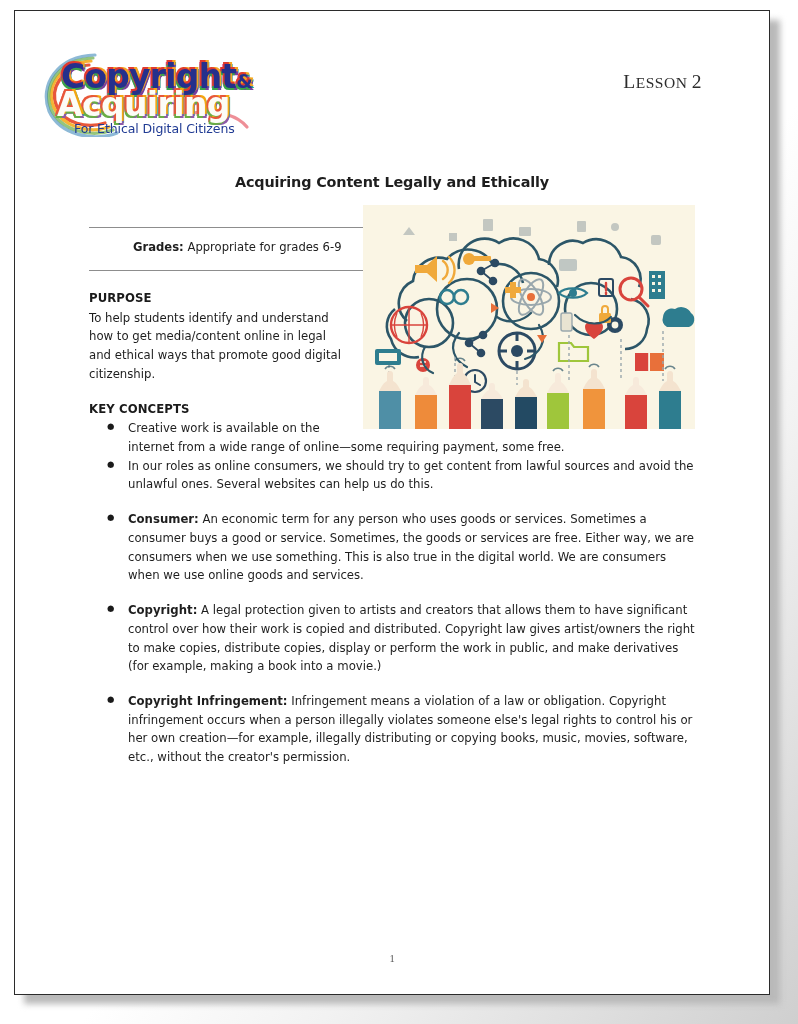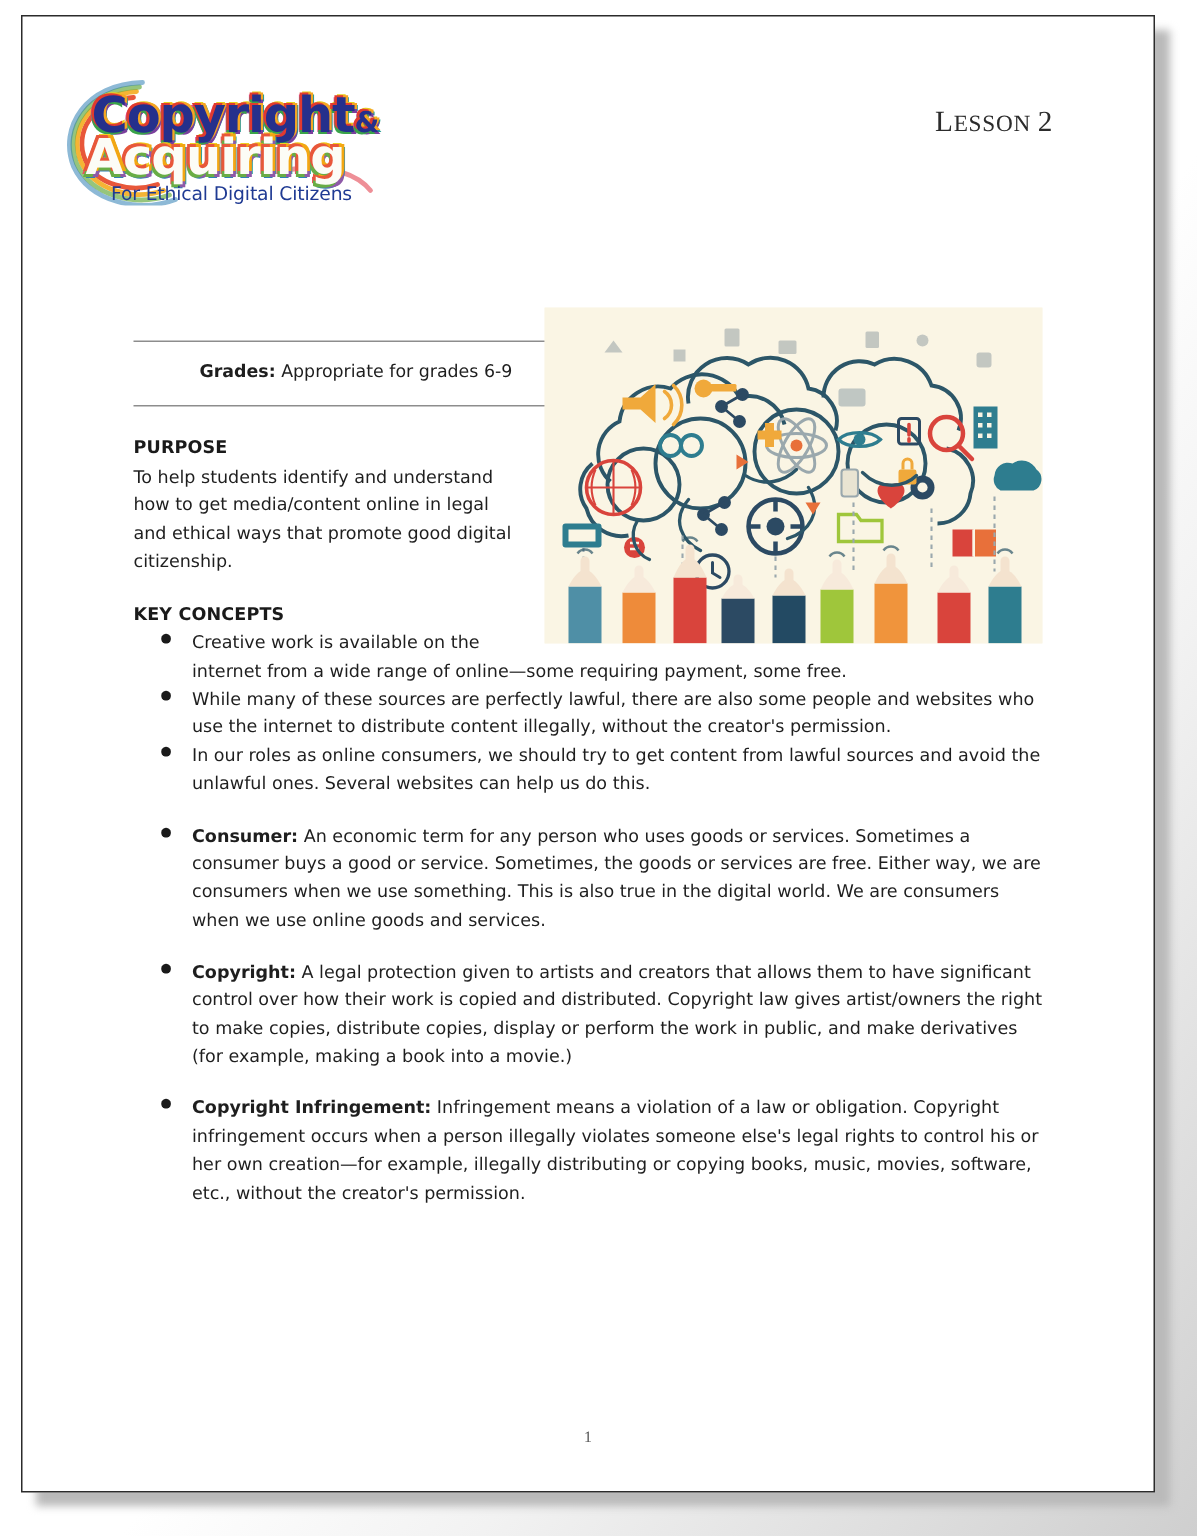--- a/index.html
+++ b/index.html
@@ -289,20 +289,21 @@
             </g>
           </svg>
           <div class="logo-line1"><span>Copyright</span><span class="logo-amp">&amp;</span></div>
           <div class="logo-line2">Acquiring</div>
           <div class="logo-tag">For Ethical Digital Citizens</div>
         </div>
 
         <div class="lesson"><span class="sc-first">L</span><span>ESSON</span>&nbsp;<span class="sc-num">2</span></div>
       </div>
 
+      <div class="doc-title">Acquiring Content Legally and Ethically</div>
 
       <div class="band">
         <div class="band-row">
           <div class="band-left"><b>Grades:</b><span> Appropriate for grades 6-9</span></div>
           <div class="band-right"><b>Time Required:</b><span> 45 minutes</span></div>
         </div>
       </div>
 
       <div class="content">
 
@@ -516,21 +517,20 @@
         </div>
 
         <div class="sec-head">PURPOSE</div>
         <p class="para">To help students identify and understand how to get media/content online in legal and ethical ways that promote good digital citizenship.</p>
 
         <div class="spacer-md"></div>
 
         <div class="sec-head">KEY CONCEPTS</div>
         <ul class="bullets">
           <li>Creative work is available on the internet from a wide range of online—some requiring payment, some free.</li>
-          <li>While many of these sources are perfectly lawful, there are also some people and websites who use the internet to distribute content illegally, without the creator's permission.</li>
           <li>In our roles as online consumers, we should try to get content from lawful sources and avoid the unlawful ones. Several websites can help us do this.</li>
         </ul>
 
         <div class="spacer-md"></div>
 
         <ul class="bullets kw">
           <li><span class="kw-term">Consumer:</span><span> An economic term for any person who uses goods or services. Sometimes a consumer buys a good or service. Sometimes, the goods or services are free. Either way, we are consumers when we use something. This is also true in the digital world. We are consumers when we use online goods and services.</span></li>
           <li><span class="kw-term">Copyright:</span><span> A legal protection given to artists and creators that allows them to have significant control over how their work is copied and distributed. Copyright law gives artist/owners the right to make copies, distribute copies, display or perform the work in public, and make derivatives (for example, making a book into a movie.)</span></li>
           <li><span class="kw-term">Copyright Infringement:</span><span> Infringement means a violation of a law or obligation. Copyright infringement occurs when a person illegally violates someone else's legal rights to control his or her own creation—for example, illegally distributing or copying books, music, movies, software, etc., without the creator's permission.</span></li>
         </ul>

